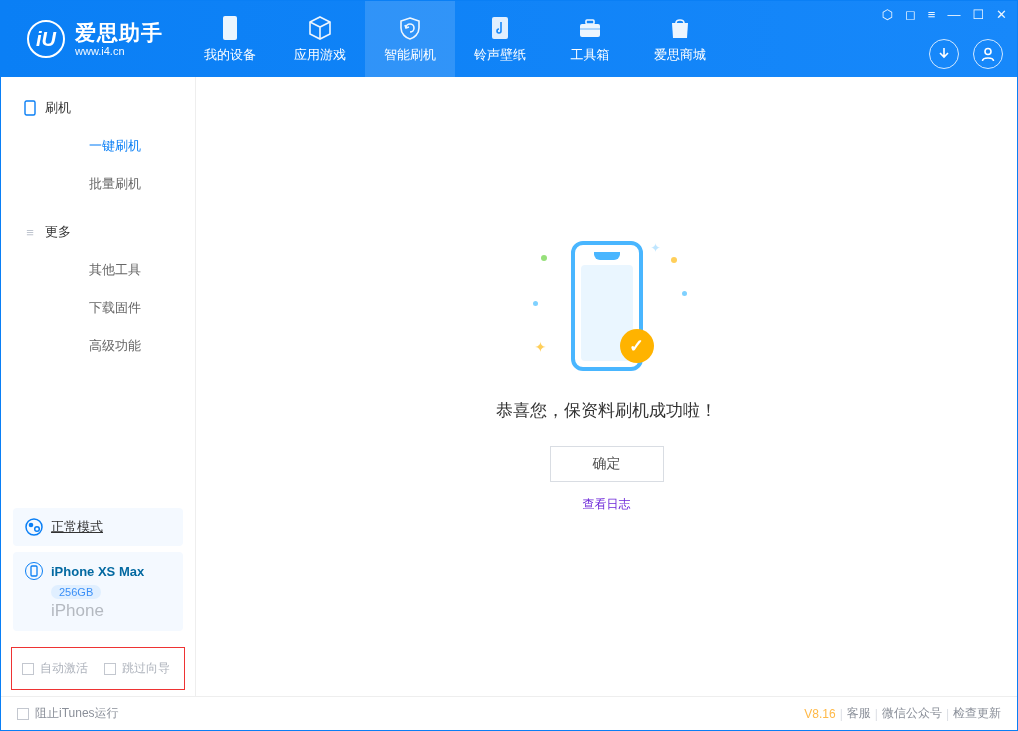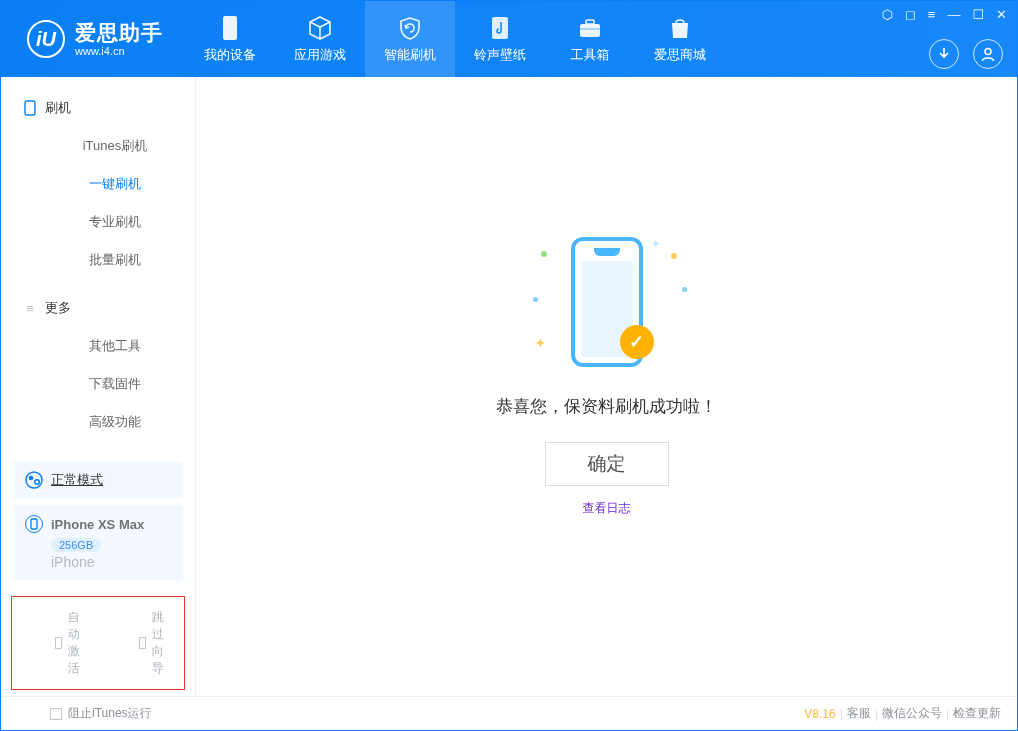--- a/index.html
+++ b/index.html
@@ -26,38 +26,38 @@
 .group-header { display: flex; align-items: center; gap: 8px; padding: 10px 20px 10px 22px; color: #333; font-size: 13px; }
 .group-header .gicon { width: 14px; height: 14px; display: flex; align-items: center; justify-content: center; }
 .sidebar-item { padding: 10px 20px 10px 54px; color: #666; font-size: 13px; cursor: pointer; }
 .sidebar-item.active { color: #0a7ff5; }
 
 .mode-card { margin: 10px 12px 6px 12px; background: #f4f9ff; border-radius: 4px; padding: 10px 12px; display: flex; align-items: center; gap: 8px; color: #333; text-decoration: underline; }
 .mode-ico { width: 18px; height: 18px; border-radius: 50%; display: flex; align-items: center; justify-content: center; }
 .device-card { margin: 0 12px 10px 12px; background: #f4f9ff; border-radius: 4px; padding: 10px 12px; }
 .device-row1 { display: flex; align-items: center; gap: 8px; }
 .dev-ico { width: 18px; height: 18px; border-radius: 50%; border: 1.5px solid #0a7ff5; display: flex; align-items: center; justify-content: center; }
-.device-name { font-weight: bold; color: #737373; font-size: 13px; }
+.device-name { font-weight: bold; color: #0369a1; font-size: 13px; }
 .capacity { display: inline-block; margin: 5px 0 2px 26px; background: #e0efff; color: #3a8ff7; font-size: 11px; padding: 1px 8px; border-radius: 10px; }
-.device-sub { color: #b4b9c0; font-size: 14px; margin-left: 26px; }
+.device-sub { color: #b4b9c0; font-size: 17px; margin-left: 26px; }
 
 .redbox { border: 1.5px solid #e33; margin: 6px 10px; padding: 12px 10px; display: flex; align-items: center; gap: 16px; }
-.chk { display: flex; align-items: center; gap: 6px; color: #aeb3bc; font-size: 12px; cursor: pointer; margin-left: 33px; }
+.chk { display: flex; align-items: center; gap: 6px; color: #aeb3bc; font-size: 12px; cursor: pointer; }
 .chk .box { width: 12px; height: 12px; border: 1px solid #c3c7cf; background: #fff; }
 
 .main { flex: 1; display: flex; align-items: center; justify-content: center; position: relative; }
 .success-block { display: flex; flex-direction: column; align-items: center; margin-top: -30px; }
 .illus { position: relative; width: 220px; height: 150px; display: flex; align-items: center; justify-content: center; }
 .phone { width: 72px; height: 130px; border: 4px solid #49b6ff; border-radius: 12px; background: #fff; position: relative; }
 .phone::before { content: ""; position: absolute; top: 7px; left: 50%; transform: translateX(-50%); width: 26px; height: 8px; background: #49b6ff; border-radius: 0 0 6px 6px; }
 .phone-inner { position: absolute; top: 20px; left: 6px; right: 6px; bottom: 6px; background: #eaf6ff; border-radius: 4px; }
 .checkbadge { position: absolute; bottom: 18px; right: 63px; width: 34px; height: 34px; background: #ffb300; border-radius: 50%; display: flex; align-items: center; justify-content: center; color: #fff; font-size: 18px; font-weight: bold; }
 .dot { position: absolute; border-radius: 50%; }
 .msg { font-size: 17px; color: #333; margin-top: 18px; }
-.ok-btn { margin-top: 24px; border: 1px solid #d9dde3; background: #fff; color: #555; padding: 8px 42px; font-size: 19px; cursor: pointer; }
+.ok-btn { margin-top: 24px; border: 1px solid #d9dde3; background: #fff; color: #555; padding: 8px 42px; font-size: 14px; cursor: pointer; }
 .log-link { margin-top: 14px; color: #6d28d9; font-size: 12px; cursor: pointer; }
 
 .footer { height: 34px; border-top: 1px solid #eee; display: flex; align-items: center; padding: 0 16px; font-size: 12px; color: #8a8f99; justify-content: space-between; }
 .footer .left { display: flex; align-items: center; gap: 6px; }
 .footer .right { display: flex; align-items: center; gap: 4px; }
 .footer .sep { color: #dcdfe5; }
 .version { color: #ffb948; }
 </style>
 </head>
 <body>
@@ -144,23 +144,21 @@
     <div class="sidebar">
       <div class="sidebar-top">
         <div class="group-header">
           <span class="gicon">
             <svg width="12" height="16" viewBox="0 0 12 16">
                 <rect x="1" y="1" width="10" height="14" rx="1.5" fill="none" stroke="#0a7ff5" stroke-width="1.4"></rect>
               </svg>
           </span>
           <span>刷机</span>
         </div>
-        <div class="sidebar-item">iTunes刷机</div>
         <div class="sidebar-item active">一键刷机</div>
-        <div class="sidebar-item">专业刷机</div>
         <div class="sidebar-item">批量刷机</div>
 
         <div class="group-header" style="margin-top:10px;">
           <span class="gicon" style="color:#bfc5cf;">≡</span>
           <span>更多</span>
         </div>
         <div class="sidebar-item">其他工具</div>
         <div class="sidebar-item">下载固件</div>
         <div class="sidebar-item">高级功能</div>
       </div>

